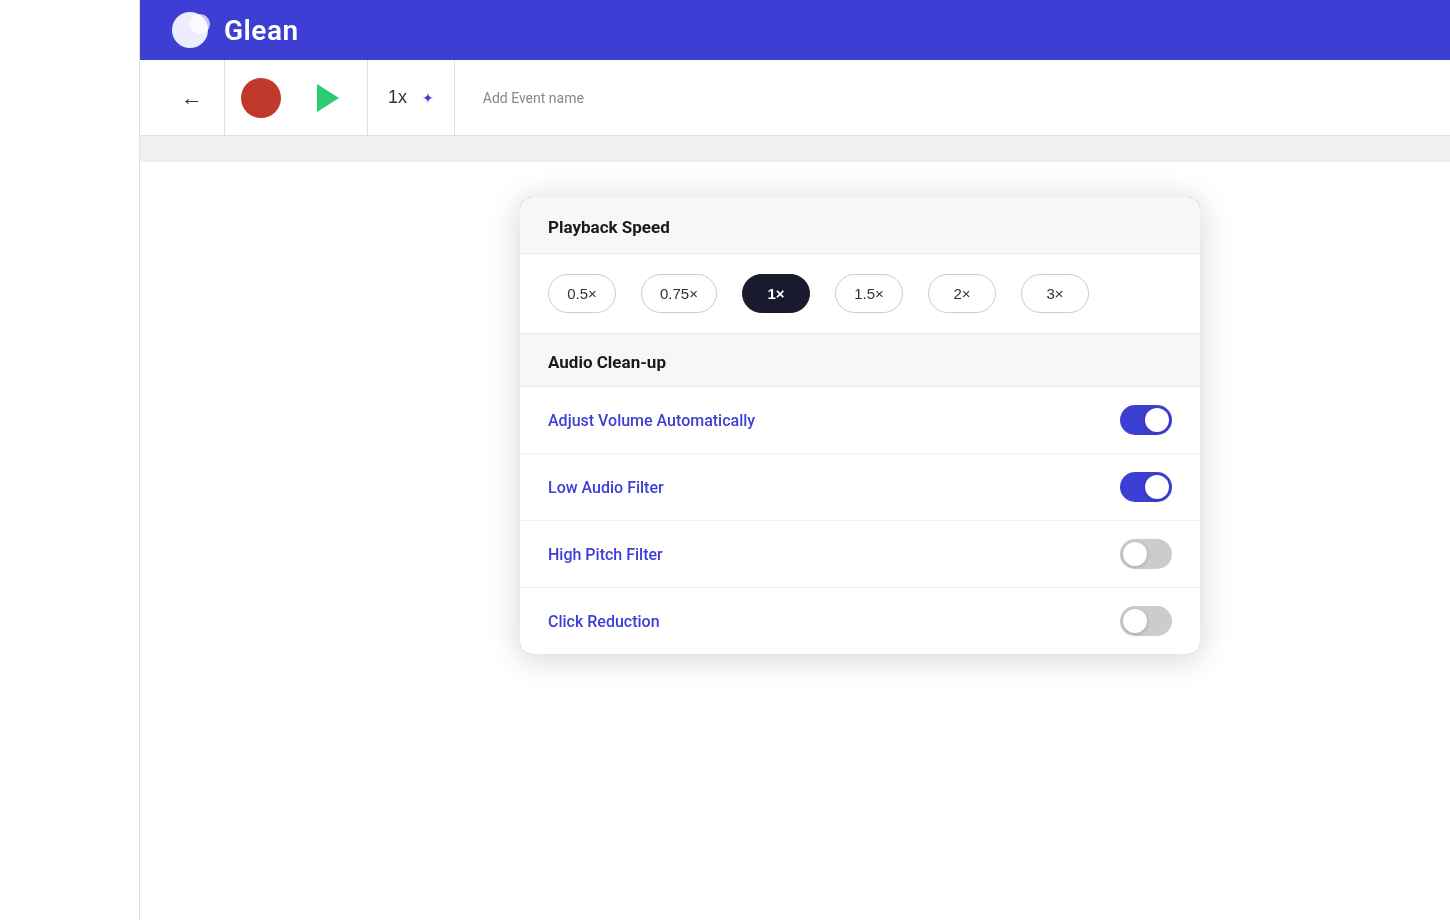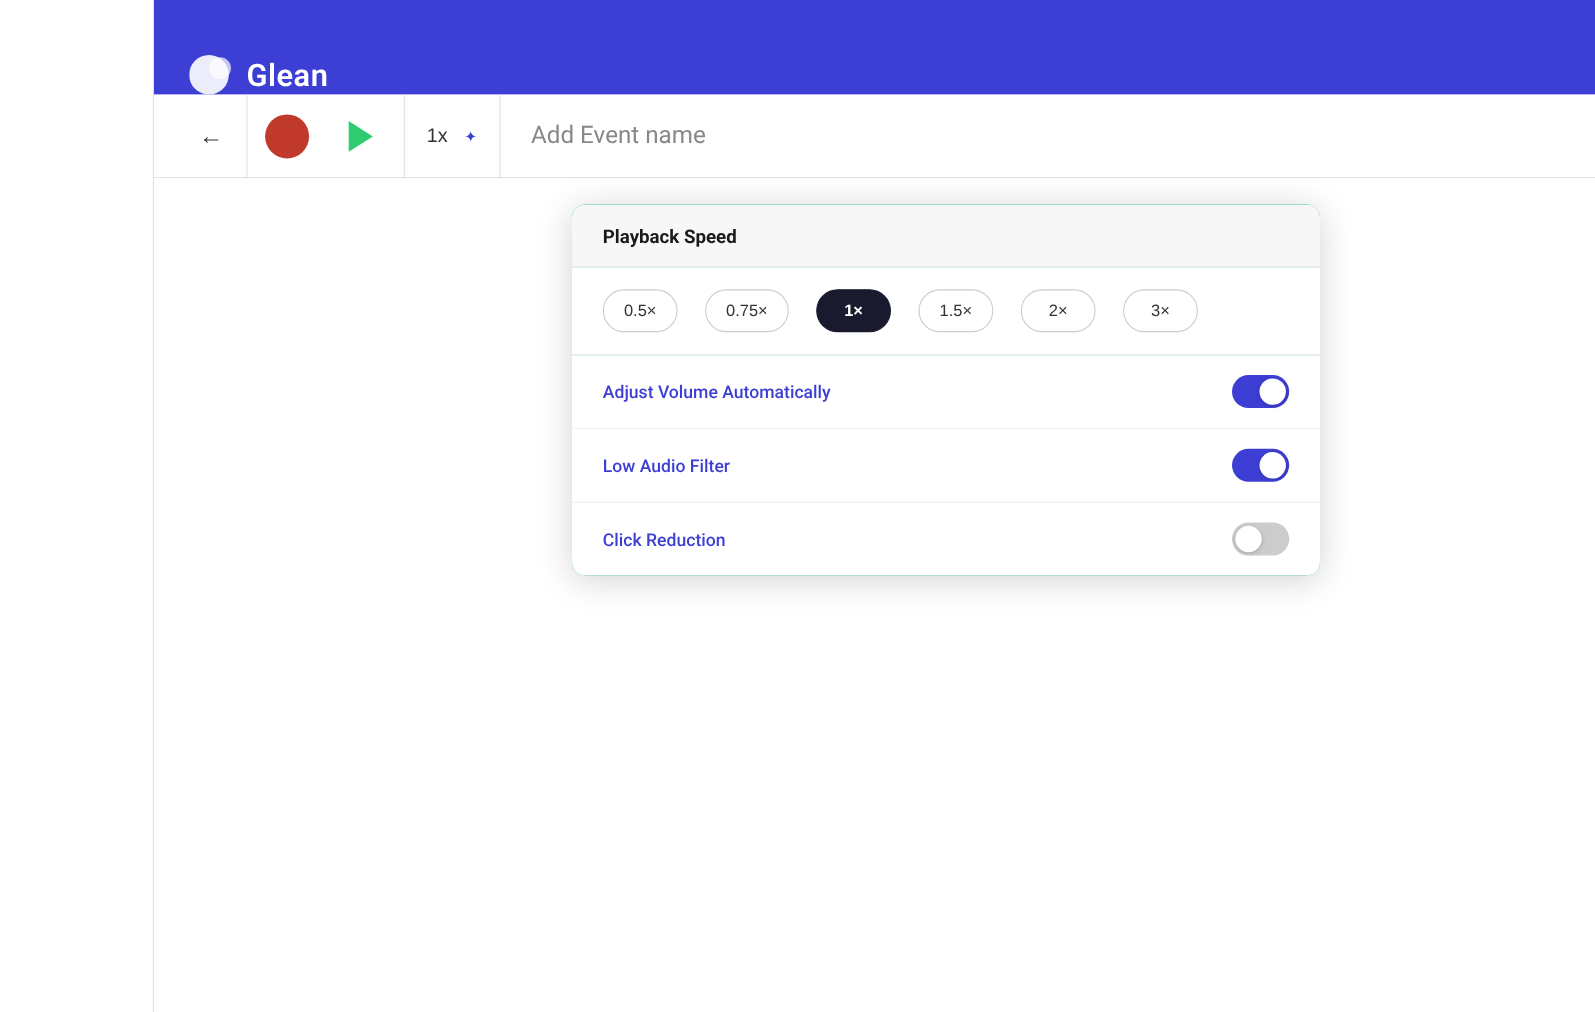--- a/index.html
+++ b/index.html
@@ -8,23 +8,23 @@
       background: #f0f0f0;
       width: 1450px;
       height: 920px;
       overflow: hidden;
       position: relative;
     }
 
     
     .header {
       background: #3d3fd4;
-      height: 86px;
-      display: flex;
-      align-items: flex-end;
+      height: 60px;
+      display: flex;
+      align-items: center;
       padding: 0 32px;
       position: relative;
       left: 140px;
       width: calc(1450px - 140px);
     }
     .header-logo {
       display: flex;
       align-items: center;
       gap: 12px;
     }
@@ -100,43 +100,43 @@
       padding: 0 16px;
       cursor: pointer;
       border: none;
       background: none;
     }
     .speed-star {
       color: #3d3fd4;
       font-size: 14px;
     }
     .toolbar-event-name {
-      font-size: 22px;
+      font-size: 14px;
       color: #888;
       padding-left: 24px;
       flex: 1;
     }
 
     
     .main {
       position: absolute;
       top: 162px;
       left: 140px;
       right: 0;
       bottom: 0;
       background: white;
     }
 
     
     .dropdown-panel {
       position: absolute;
-      top: 24px;
+      top: 35px;
       left: 380px;
       width: 680px;
-      background: #14b8a6;
+      background: #3b82f6;
       border-radius: 12px;
       box-shadow: 0 4px 32px rgba(0,0,0,0.18);
       overflow: hidden;
       z-index: 100;
     }
 
     
     .section-header {
       padding: 20px 28px 16px;
       font-size: 17px;
@@ -334,20 +334,21 @@
           <span>1.5×</span>
         </button>
       <button class="speed-option">
           <span>2×</span>
         </button>
       <button class="speed-option">
           <span>3×</span>
         </button>
     </div>
 
+    <div class="audio-cleanup-header">Audio Clean-up</div>
 
     <div class="toggle-row">
       <span class="toggle-label">Adjust Volume Automatically</span>
       <div class="toggle-switch">
         <div class="toggle-track on">
           <div class="toggle-thumb"></div>
           <span class="toggle-check">✓</span>
         </div>
       </div>
     </div>
@@ -355,20 +356,28 @@
     <div class="toggle-row">
       <span class="toggle-label">Low Audio Filter</span>
       <div class="toggle-switch">
         <div class="toggle-track on">
           <div class="toggle-thumb"></div>
           <span class="toggle-check">✓</span>
         </div>
       </div>
     </div>
 
+    <div class="toggle-row">
+      <span class="toggle-label">High Pitch Filter</span>
+      <div class="toggle-switch">
+        <div class="toggle-track off">
+          <div class="toggle-thumb"></div>
+        </div>
+      </div>
+    </div>
 
 
     <div class="toggle-row">
       <span class="toggle-label">Click Reduction</span>
       <div class="toggle-switch">
         <div class="toggle-track off">
           <div class="toggle-thumb"></div>
         </div>
       </div>
     </div>

